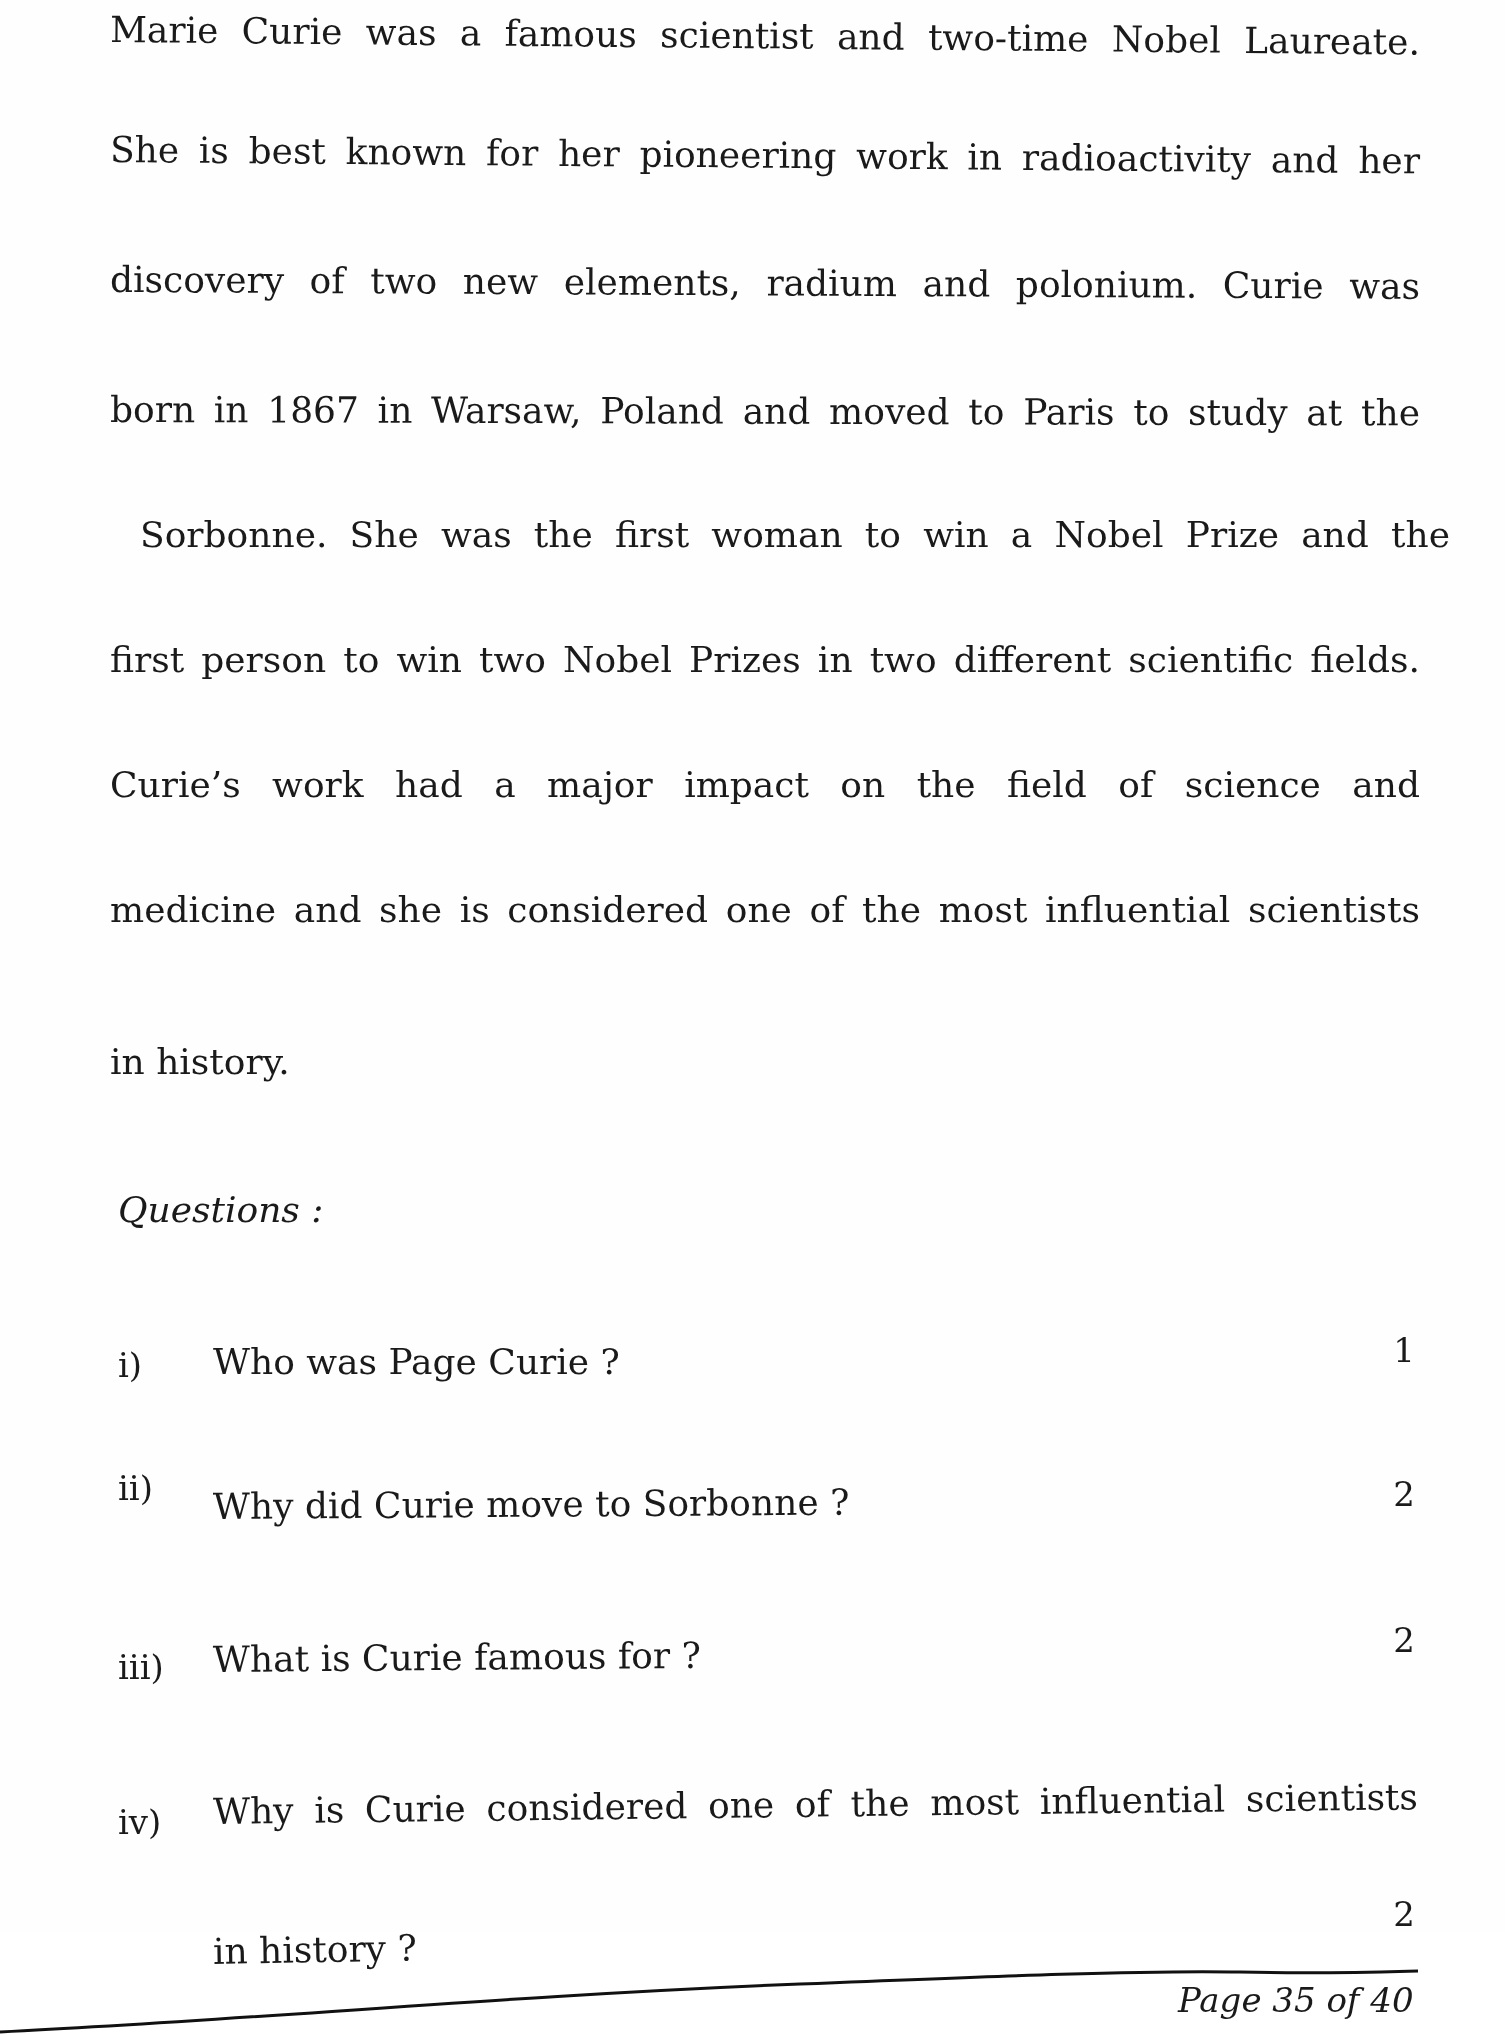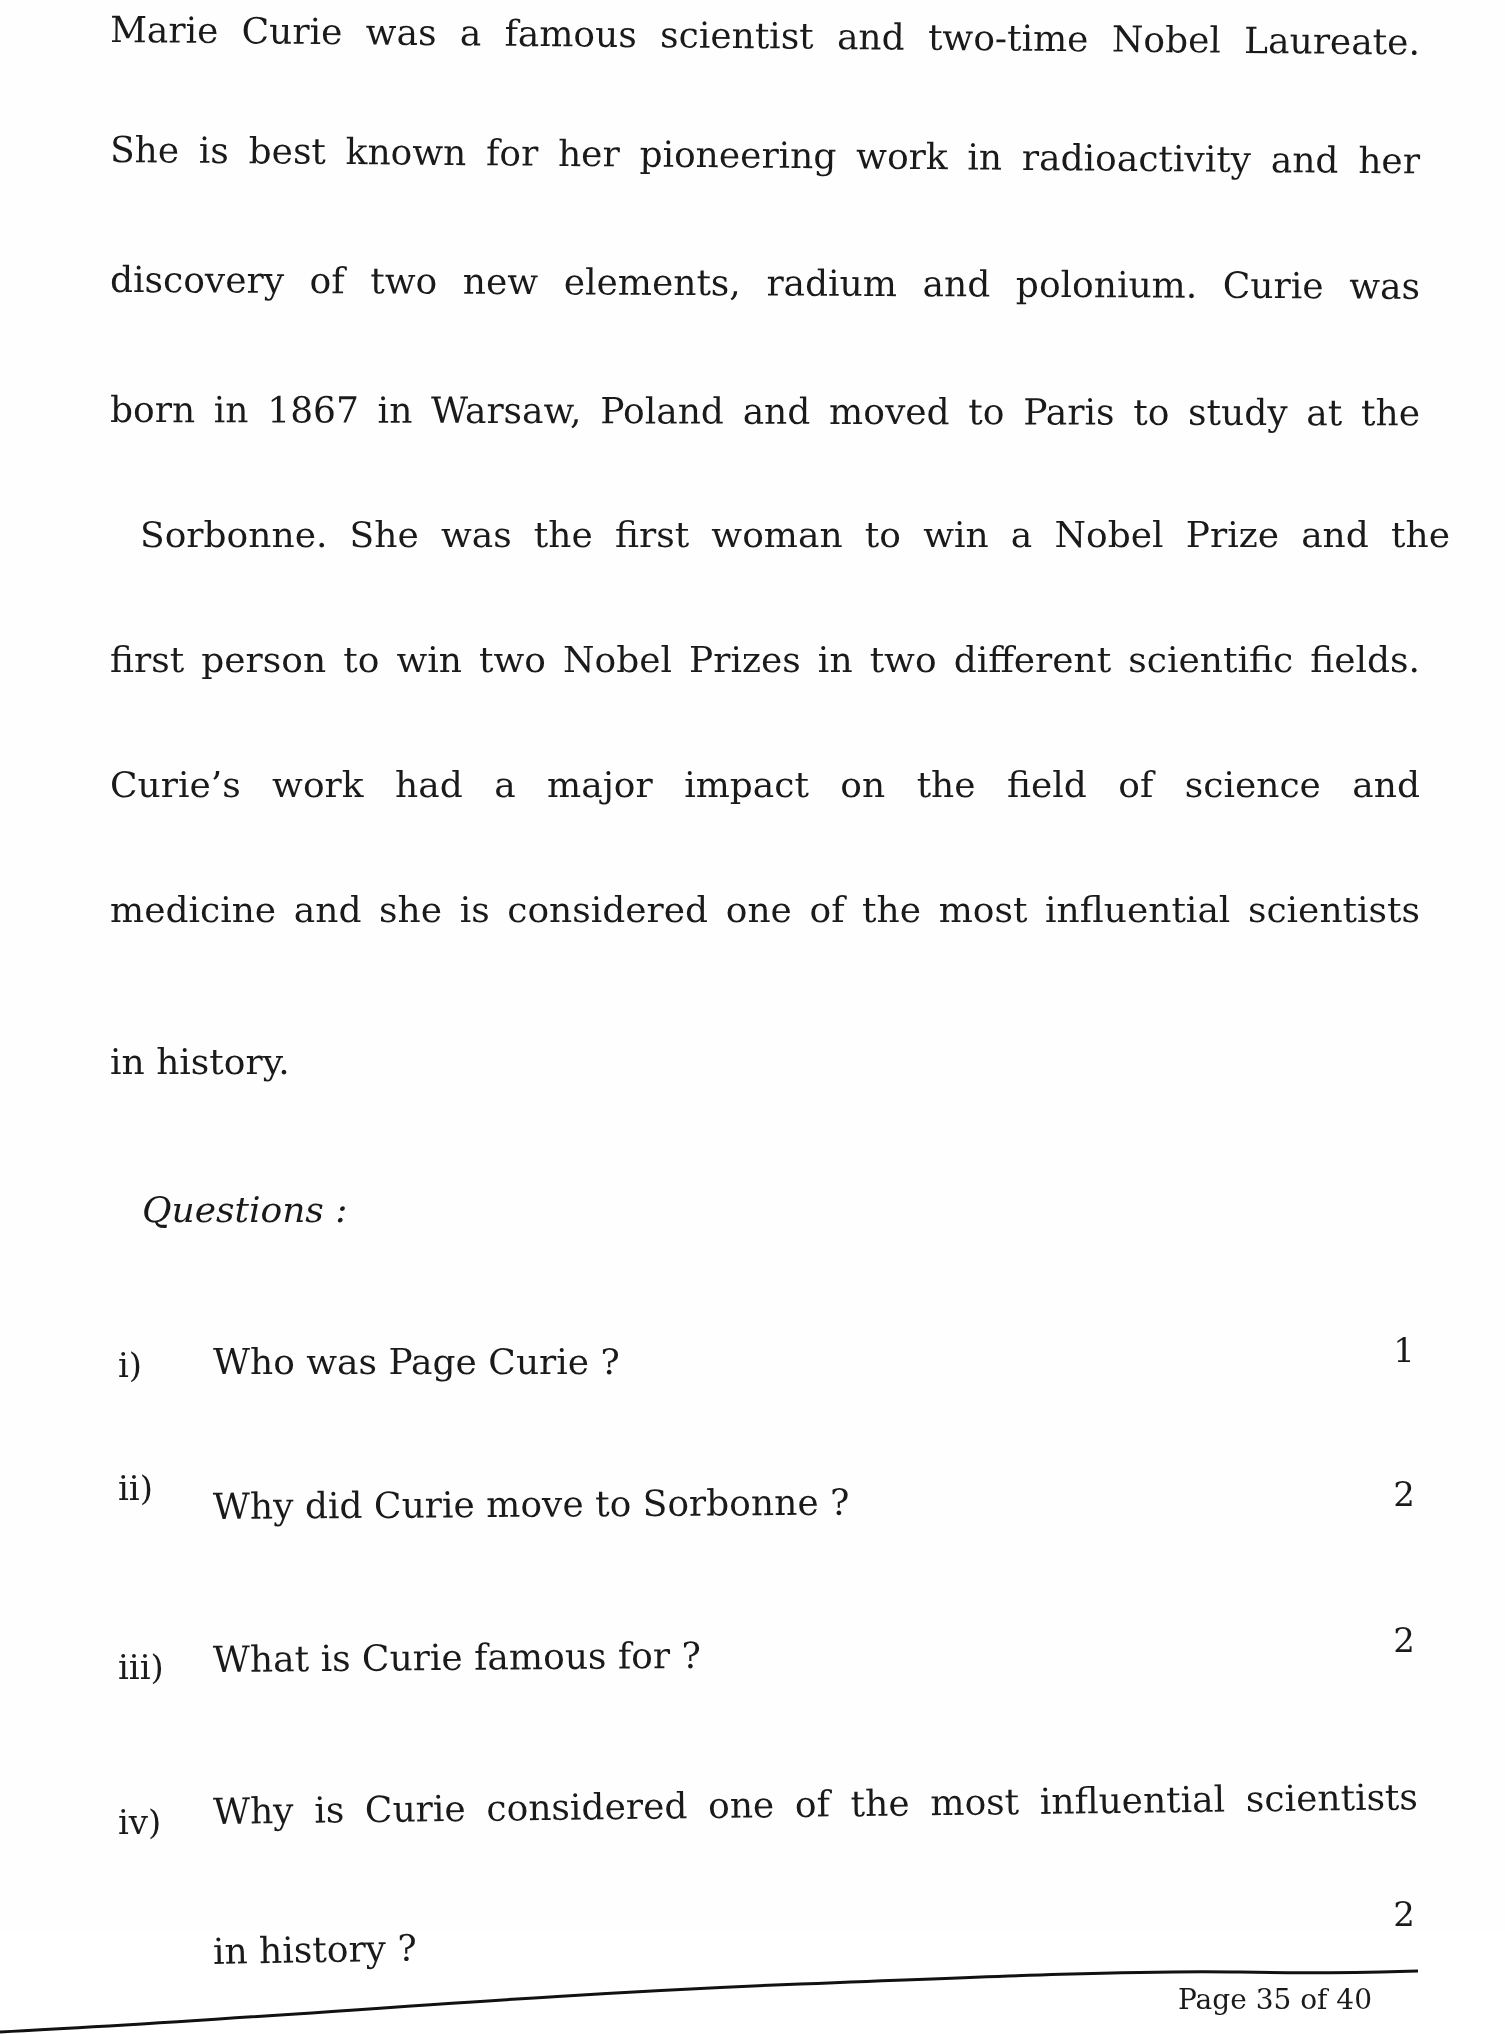--- a/index.html
+++ b/index.html
@@ -36,21 +36,20 @@
       text-align: right;
       text-align-last: left;
     }
     .questions-heading {
       position: absolute;
       left: 118px;
       top: 1188px;
       font-size: 36px;
       line-height: 44px;
       font-style: italic;
-      margin-left: 24px;
     }
     .q-num {
       position: absolute;
       left: 118px;
       font-size: 34px;
       line-height: 44px;
     }
     .q-text {
       position: absolute;
       left: 213px;
@@ -75,23 +74,24 @@
       position: absolute;
       left: 0;
       top: 1968px;
       width: 1420px;
       height: 70px;
     }
     .footer-page {
       position: absolute;
       left: 1178px;
       top: 1978px;
-      font-size: 28px;
+      font-size: 34px;
       line-height: 44px;
       white-space: nowrap;
+      font-style: italic;
     }
   </style>
 </head>
 <body>
 
 <div class="page">
 
   <div>
     <div class="line" style="top:8px; transform: rotate(0.55deg); transform-origin: left center;">Marie Curie was a famous scientist and two-time Nobel Laureate.</div>
     <div class="line" style="top:128px; transform: rotate(0.5deg); transform-origin: left center;">She is best known for her pioneering work in radioactivity and her</div>

